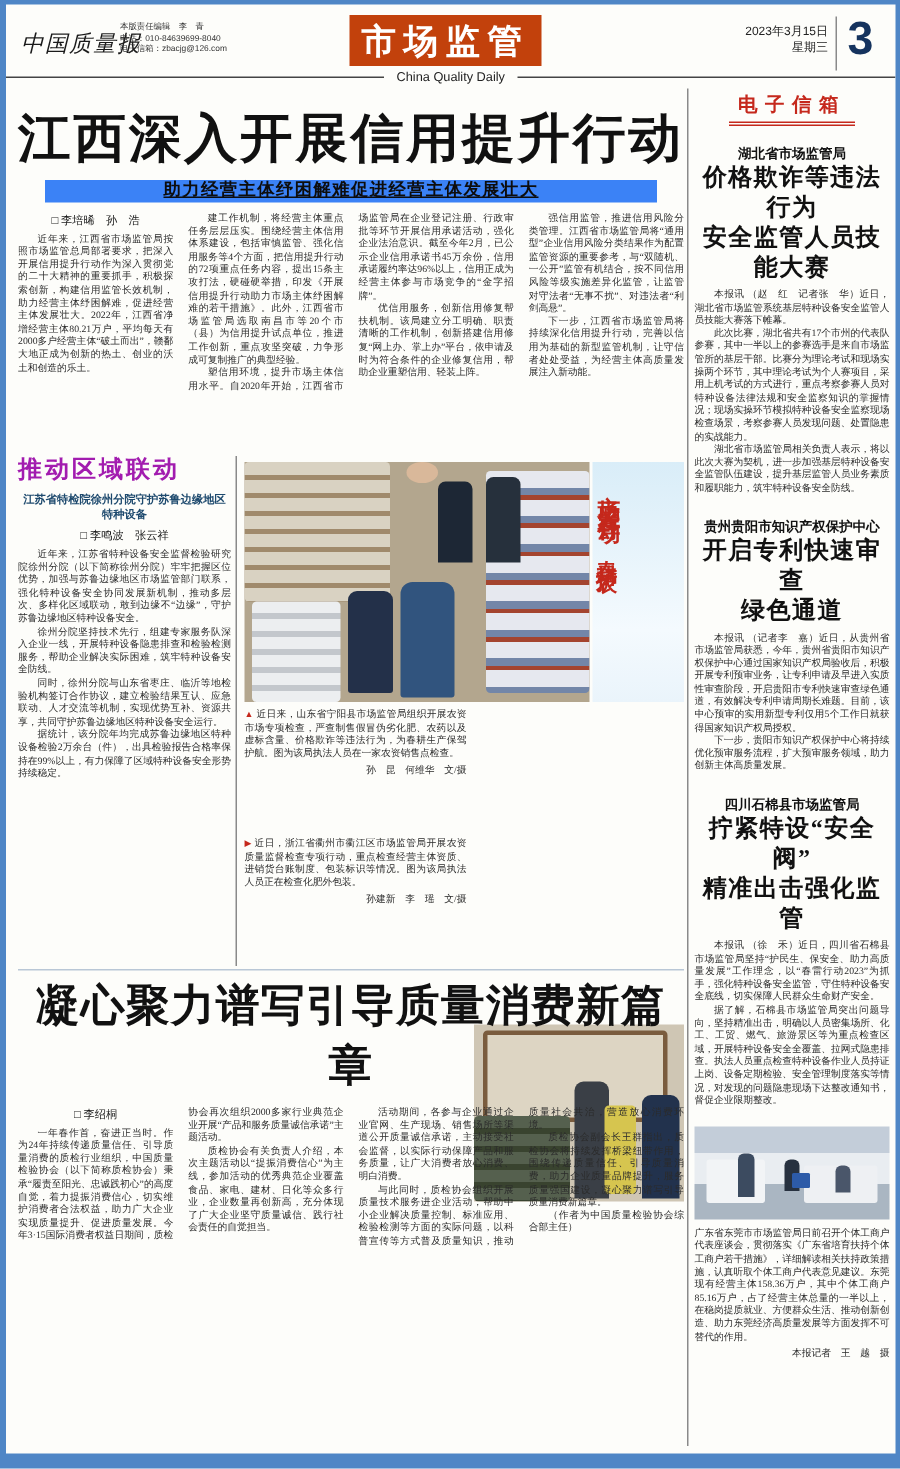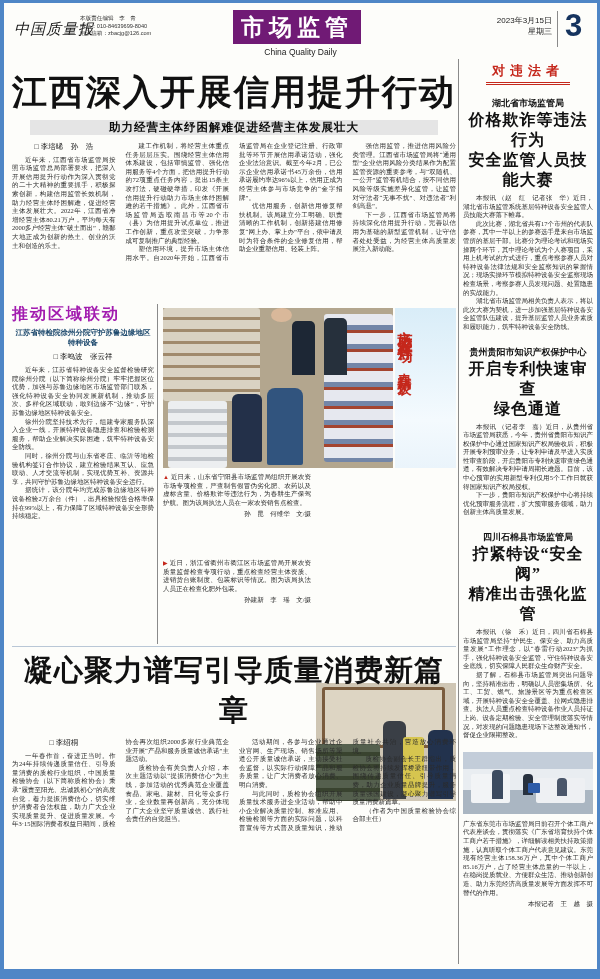--- a/index.html
+++ b/index.html
@@ -9,33 +9,33 @@
     font-family:"Liberation Serif","DejaVu Serif",serif;
     -webkit-font-smoothing:antialiased;
   }
   .sheet{position:absolute;left:4px;top:3px;width:593px;height:966px;background:#fdfdfa;overflow:hidden;}
   .abs{position:absolute;}
   .sans{font-family:"Liberation Sans","DejaVu Sans",sans-serif;}
 
   
   .brand{font-size:15px;font-weight:normal;font-style:italic;color:#1a1a1a;letter-spacing:1px;}
   .contact{font-size:5.6px;line-height:7.5px;color:#333;}
-  .secbox{background:#701a75;color:#fff;font-weight:bold;font-size:23px;letter-spacing:5px;
+  .secbox{background:#c2410c;color:#fff;font-weight:bold;font-size:23px;letter-spacing:5px;
           text-align:center;line-height:34px;}
   .dateblk{font-size:8px;line-height:11px;color:#222;text-align:right;}
   .pageno{font-size:31px;font-weight:bold;color:#15335e;line-height:34px;}
   .engline{display:flex;align-items:center;width:100%;}
   .engline .ln{flex:1;border-top:1px solid #444;}
   .engline .tx{padding:0 8px;font-size:8.5px;color:#222;white-space:nowrap;}
   .vrule{border-left:1px solid #8a8a8a;}
   .hrule{border-top:1px solid #b9c7d6;}
 
   
   .h-lead{font-weight:bold;font-size:35px;letter-spacing:2px;color:#111;text-align:center;}
-  .deckbar{background:#e5e5e5;color:#0d0d0d;font-weight:bold;text-align:center;}
+  .deckbar{background:#3b82f6;color:#0d0d0d;font-weight:bold;text-align:center;text-decoration:underline;}
   .h-bottom{font-weight:bold;font-size:29px;letter-spacing:1px;color:#111;text-align:center;}
 
   
   .bt{font-size:6.5px;line-height:8.6px;text-align:justify;color:#2b2b2b;}
   .para{margin:0;text-indent:2em;}
   .byline{font-size:7.5px;text-align:center;margin:1px 0 4px;color:#1a1a1a;text-indent:0;}
   .cols4{column-count:4;column-gap:10px;height:100%;}
 
   
   .h-tech{font-weight:bold;font-size:16px;line-height:20px;color:#a21caf;text-align:left;letter-spacing:2px;}
@@ -73,21 +73,21 @@
       <div>电话：010-84639699-8040</div>
       <div>电子信箱：zbacjg@126.com</div>
     </div>
     <div class="abs secbox sans" style="left:229px;top:7px;width:128px;height:34px;">市场监管</div>
     <div class="abs dateblk sans" style="left:462px;top:12px;width:86px;">
       <div>2023年3月15日</div>
       <div>星期三</div>
     </div>
     <div class="abs vrule" style="left:553px;top:8px;height:36px;"></div>
     <div class="abs pageno sans" style="left:561px;top:6px;">3</div>
-    <div class="abs engline" style="left:0;top:43px;width:593px;flex-direction:column;">
+    <div class="abs engline" style="left:0;top:43px;width:593px;">
       <span class="ln"></span>
       <span class="tx sans">China Quality Daily</span>
       <span class="ln"></span>
     </div>
   </div>
 
   <div class="abs" style="left:8px;top:54px;width:444px;height:246px;margin-top:12px;">
     <div class="h-lead sans">江西深入开展信用提升行动</div>
     <div class="deckbar sans" style="margin:4px 18px 0;height:15px;line-height:15px;font-size:11.5px;letter-spacing:1px;">助力经营主体纾困解难促进经营主体发展壮大</div>
     <div class="cols4 bt" style="margin-top:7px;height:180px;">
@@ -171,21 +171,21 @@
           <p class="para">质检协会副会长王群指出，质检协会将持续发挥桥梁纽带作用，围绕传递质量信任、引导质量消费，助力企业质量品牌提升，服务质量强国建设，凝心聚力谱写引导质量消费新篇章。</p>
           <p class="para">（作者为中国质量检验协会综合部主任）</p>
         </div>
     </div>
   </div>
 
   <div class="abs vrule" style="left:454px;top:56px;height:905px;"></div>
 
   <div class="abs" style="left:459px;top:58px;width:130px;height:905px;">
     <div class="tagwrap">
-      <span class="tag sans">对违法者</span>
+      <span class="tag sans">电子信箱</span>
     </div>
 
     <div style="margin-top:12px;">
       <div class="kicker sans">湖北省市场监管局</div>
       <div class="h-side">
         <div>价格欺诈等违法行为</div>
         <div>安全监管人员技能大赛</div>
       </div>
       <div class="bt" style="margin-top:4px;">
           <p class="para">本报讯 （赵　红　记者张　华）近日，湖北省市场监管系统基层特种设备安全监管人员技能大赛落下帷幕。</p>

